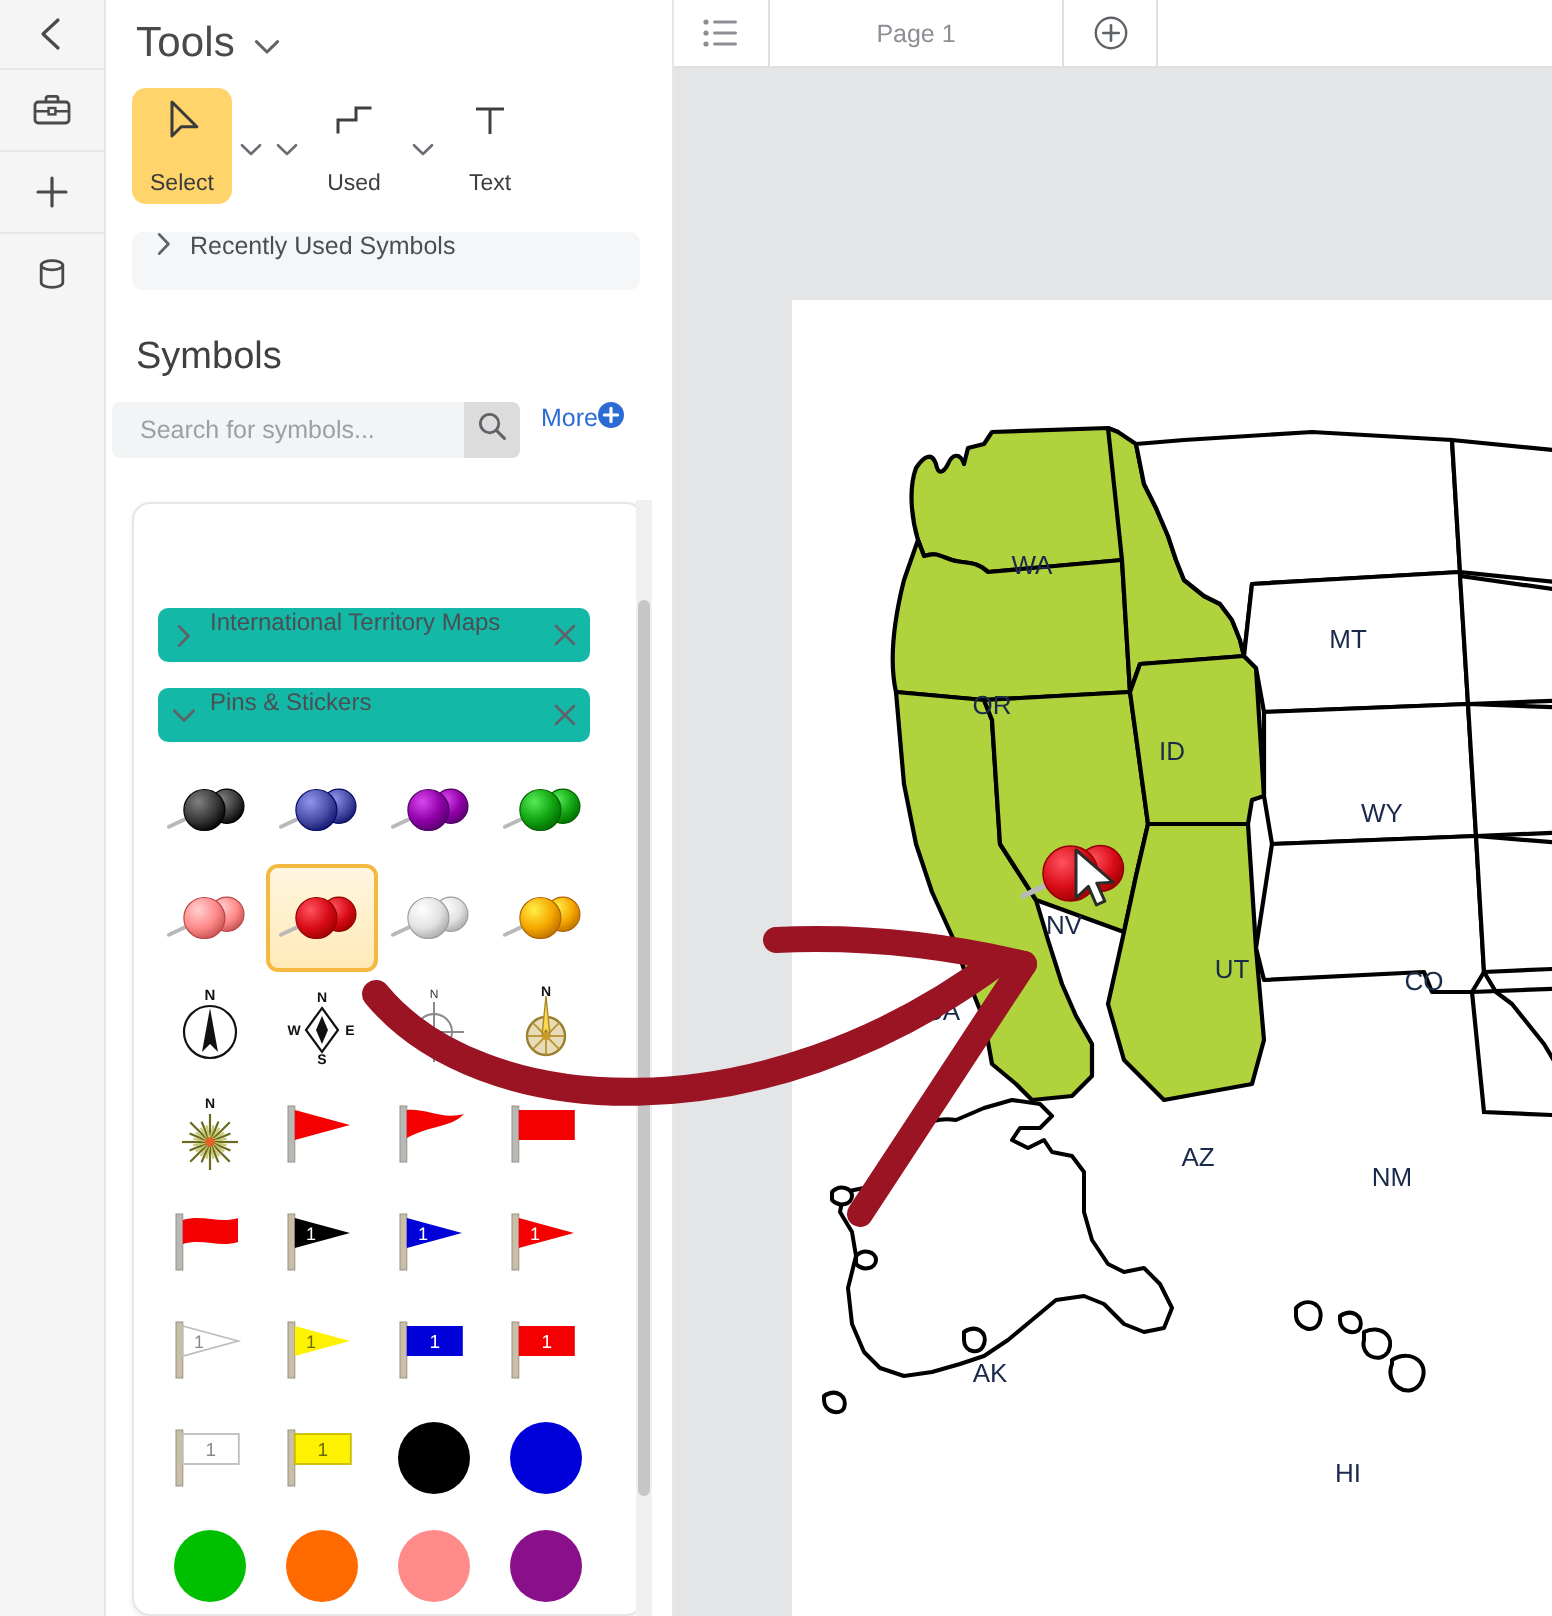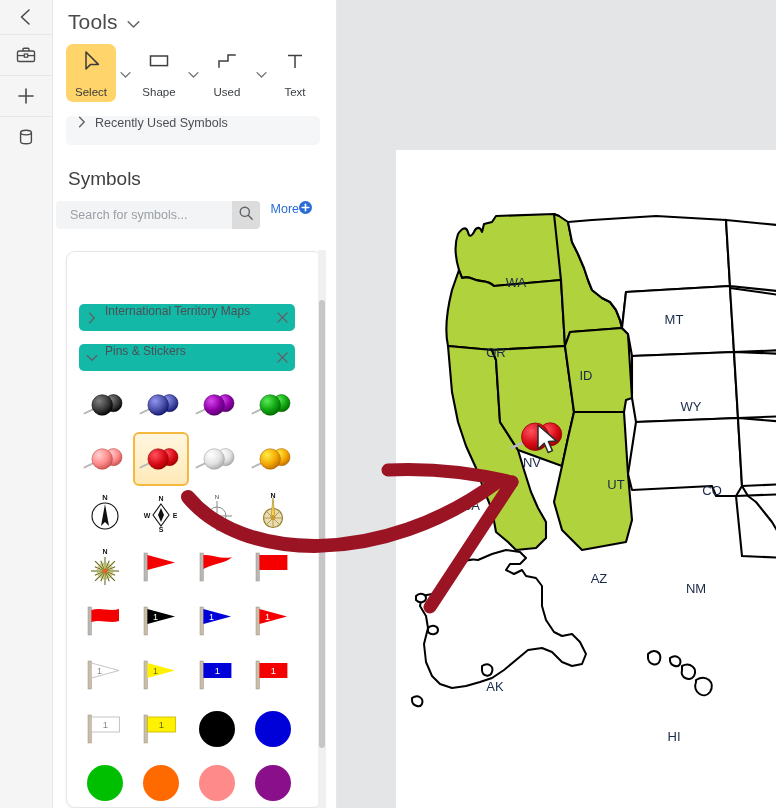--- a/index.html
+++ b/index.html
@@ -184,28 +184,20 @@
           </svg>
       </span>
       <span class="tlabel">Select</span>
     </div>
     <div class="tdrop">
       <svg width="11" height="8" viewBox="0 0 11 8">
           <path d="M1 1.6 L5.5 6 L10 1.6" fill="none" stroke="#6b6f74" stroke-width="1.3" stroke-linecap="round" stroke-linejoin="round"></path>
         </svg>
     </div>
 
-    <div class="tool">
-      <span>
-        <svg width="26" height="25" viewBox="0 0 26 25">
-            <rect x="4.5" y="7" width="17" height="9.6" fill="none" stroke="#3c4043" stroke-width="1.5"></rect>
-          </svg>
-      </span>
-      <span class="tlabel">Shape</span>
-    </div>
     <div class="tdrop">
       <svg width="11" height="8" viewBox="0 0 11 8">
           <path d="M1 1.6 L5.5 6 L10 1.6" fill="none" stroke="#6b6f74" stroke-width="1.3" stroke-linecap="round" stroke-linejoin="round"></path>
         </svg>
     </div>
 
     <div class="tool">
       <span>
         <svg width="24" height="25" viewBox="0 0 24 25">
             <path d="M4 18 L4 12 L13 12 L13 6 L20 6" fill="none" stroke="#3c4043" stroke-width="1.5" stroke-linecap="square"></path>
@@ -621,20 +613,40 @@
           </div>
         </div>
       </div>
   </div>
 </div>
 
 <div id="sbtrack"></div>
 <div id="sbthumb"></div>
 
 <div id="canvas">
+  <div id="tabbar">
+    <div id="tb-list">
+      <svg width="19" height="15" viewBox="0 0 19 15">
+        <circle cx="2" cy="2" r="1.3" fill="#8b8f94"></circle>
+          <rect x="5.5" y="1.2" width="12" height="1.6" rx=".8" fill="#8b8f94"></rect>
+        <circle cx="2" cy="7.5" r="1.3" fill="#8b8f94"></circle>
+          <rect x="5.5" y="6.7" width="12" height="1.6" rx=".8" fill="#8b8f94"></rect>
+        <circle cx="2" cy="13" r="1.3" fill="#8b8f94"></circle>
+          <rect x="5.5" y="12.2" width="12" height="1.6" rx=".8" fill="#8b8f94"></rect>
+      </svg>
+    </div>
+    <div id="tb-page">Page 1</div>
+    <div id="tb-add">
+      <svg width="17" height="17" viewBox="0 0 17 17">
+          <circle cx="8.5" cy="8.5" r="7.6" fill="none" stroke="#5f6368" stroke-width="1.2"></circle>
+          <line x1="8.5" y1="4.6" x2="8.5" y2="12.4" stroke="#5f6368" stroke-width="1.3" stroke-linecap="round"></line>
+          <line x1="4.6" y1="8.5" x2="12.4" y2="8.5" stroke="#5f6368" stroke-width="1.3" stroke-linecap="round"></line>
+        </svg>
+    </div>
+  </div>
 
   <div id="page">
     <svg id="mapsvg" width="391" height="658" viewBox="0 0 391 658">
       <g id="map-states">
           <path d="M 62 84 C 66 78 70 76 72 82 C 73 88 76 86 78 82 C 80 77 84 76 86 82 L 88 74 L 96 72 L 100 66 L 158 64 L 163 66 L 165 130 L 98 136 C 92 130 86 132 80 130 C 74 128 72 126 66 128 L 63 120 C 60 110 58 95 62 84 Z" fill="#b0d23c" stroke="#000" stroke-width="2.1" stroke-linejoin="round"></path>
           <path d="M 63 120 L 66 128 C 72 126 74 128 80 130 C 86 132 92 130 98 136 L 165 130 L 169 196 L 96 200 L 52 196 C 48 178 52 156 56 140 Z" fill="#b0d23c" stroke="#000" stroke-width="2.1" stroke-linejoin="round"></path>
           <path d="M 52 196 L 96 200 L 100 210 L 104 272 L 122 300 L 128 320 L 135 342 L 142 358 L 150 372 L 150 388 L 140 398 L 120 400 L 112 392 L 100 382 L 96 360 L 88 340 L 80 318 L 70 296 L 62 272 L 56 242 Z" fill="#b0d23c" stroke="#000" stroke-width="2.1" stroke-linejoin="round"></path>
           <path d="M 158 64 L 163 66 L 172 72 L 176 92 L 182 104 L 188 118 L 192 130 L 196 140 L 206 148 L 214 152 L 220 160 L 224 170 L 226 178 L 174 182 L 169 196 L 165 130 Z" fill="#b0d23c" stroke="#000" stroke-width="2.1" stroke-linejoin="round"></path>
           <path d="M 96 200 L 169 196 L 178 262 L 172 288 L 166 316 L 122 300 L 104 272 L 100 210 Z" fill="#b0d23c" stroke="#000" stroke-width="2.1" stroke-linejoin="round"></path>
           <path d="M 174 182 L 226 178 L 232 184 L 236 248 L 230 250 L 228 262 L 178 262 L 169 196 Z" fill="#b0d23c" stroke="#000" stroke-width="2.1" stroke-linejoin="round"></path>

